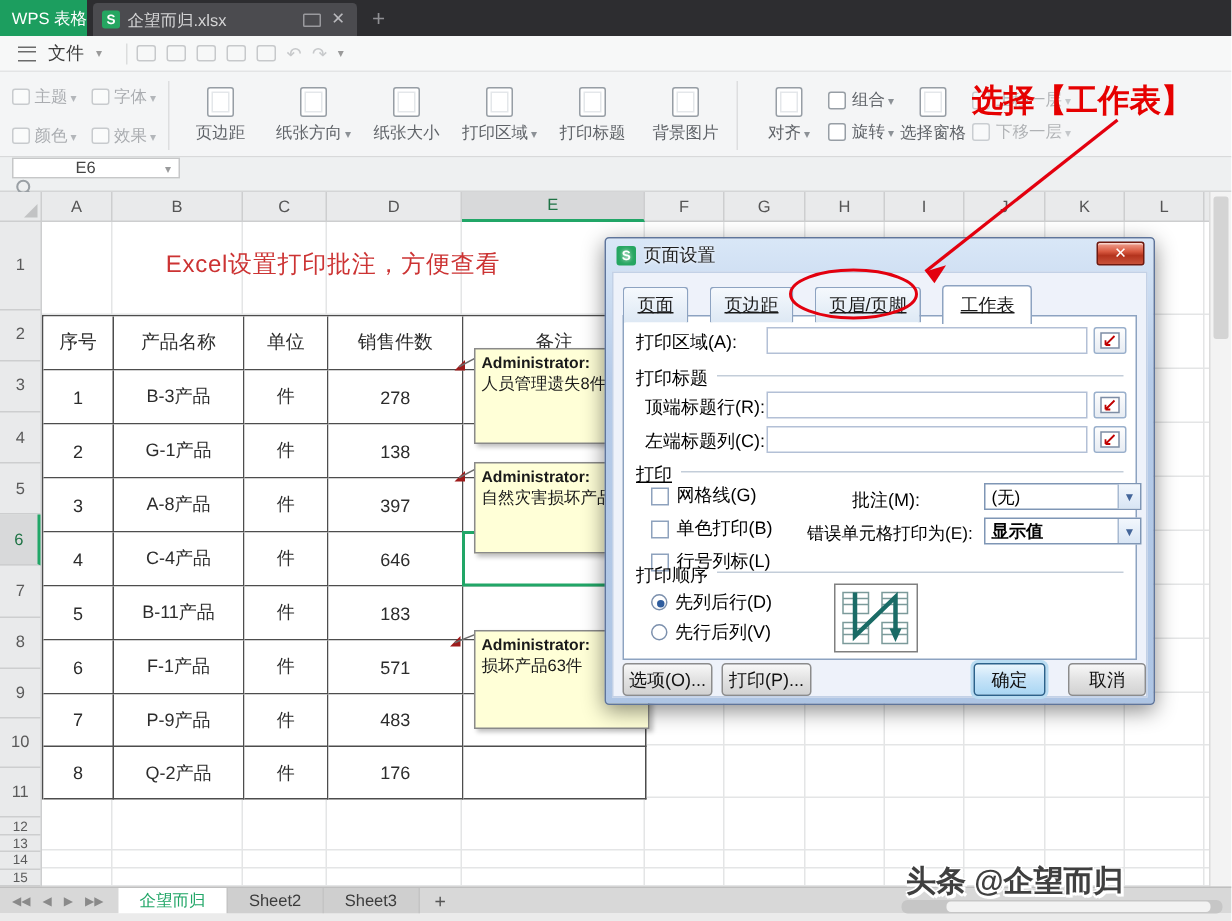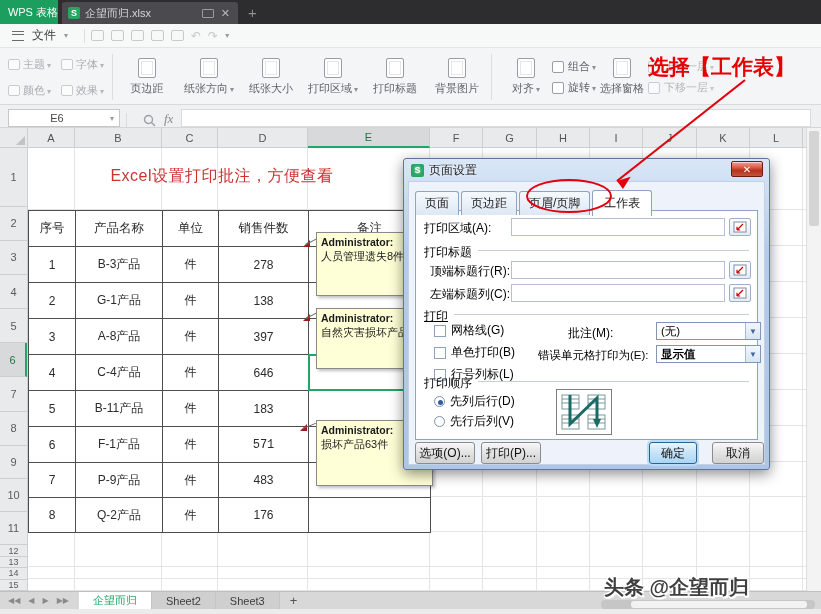--- a/index.html
+++ b/index.html
@@ -41,21 +41,21 @@
   .ico-lg { width:18px; height:20px; border:1.5px solid #979ea5; border-radius:2px; background:#fff; box-shadow:inset 0 0 0 2px #fff, inset 0 0 0 3px #e4e7ea; }
   .stackcol { display:flex; flex-direction:column; justify-content:center; gap:6px; }
   .smallbtn { display:flex; align-items:center; gap:4px; font-size:11px; color:#5f6368; white-space:nowrap; }
   .ico-sm { width:12px; height:12px; border:1.3px solid #979ea5; border-radius:2px; background:#fff; flex:0 0 auto; }
   .drop:after { content:"▾"; font-size:8px; color:#8c9196; margin-left:2px; }
   .disabled { opacity:.45; }
 
   .annotation { position:absolute; left:648px; top:53px; width:170px; font-size:21px; font-weight:bold; color:#e60000; z-index:60; letter-spacing:0; white-space:nowrap; }
 
   
-  .fbar { position:absolute; left:0; top:105px; width:821px; height:23px; background:#eef0f1; border-bottom:1px solid #d4d5d6; display:flex; align-items:flex-end; }
+  .fbar { position:absolute; left:0; top:105px; width:821px; height:23px; background:#eef0f1; border-bottom:1px solid #d4d5d6; display:flex; align-items:flex-start;flex-direction:column; }
   .namebox { margin-left:8px; width:112px; height:18px; background:#fff; border:1px solid #c6c7c8; display:flex; align-items:center; }
   .namebox .nb-val { flex:1; text-align:center; font-size:11px; color:#444; }
   .nb-arrow { width:14px; color:#9a9b9c; font-size:8px; text-align:center; }
   .f-ico { margin-left:10px; display:flex; align-items:center; }
   .fx { font-family:"Liberation Serif",serif; font-style:italic; color:#8a8d90; font-size:13px; margin-left:8px; }
   .f-input { flex:1; height:18px; background:#fff; border:1px solid #d9dadb; margin:0 10px 0 8px; }
 
   
   .corner { position:absolute; left:0; top:128px; width:28px; height:20px; background:#e9eaeb; border-right:1px solid #cdcecf; border-bottom:1px solid #cdcecf; }
   .corner:after { content:""; position:absolute; right:2px; bottom:2px; border-style:solid; border-width:0 0 9px 9px; border-color:transparent transparent #c2c3c4 transparent; }
@@ -87,21 +87,21 @@
   .c-anchor { position:absolute; width:0; height:0; border-style:solid; border-width:0 0 7px 7px; border-color:transparent transparent #9e1b1b transparent; z-index:7; }
   .c-line { position:absolute; height:1px; background:#6b6b6b; z-index:7; transform-origin:left center; }
 
   
   .dialog { position:absolute; left:403px; top:158px; width:367px; height:312px; z-index:40; background:linear-gradient(180deg,#d9e7f7,#b6cbe8 30%,#aec5e4); border:1px solid #5f759b; border-radius:3px; box-shadow:0 4px 14px rgba(0,0,0,.45); }
   .dlg-title { height:22px; display:flex; align-items:center; gap:5px; padding-left:7px; font-size:12px; color:#1c1c1c; text-shadow:0 0 3px #fff; }
   .dlg-ico { width:13px; height:13px; background:#25a661; border-radius:2px; color:#fff; font-size:9px; font-weight:bold; display:flex; align-items:center; justify-content:center; }
   .dlg-close { position:absolute; top:2px; right:6px; width:32px; height:16px; background:linear-gradient(180deg,#f0a292,#d95a41 40%,#b3331d 60%,#c8523a); border:1px solid #6e1a10; border-radius:2px; color:#fff; font-size:10px; font-weight:bold; display:flex; align-items:center; justify-content:center; box-shadow:inset 0 1px 0 rgba(255,255,255,.55); }
   .dlg-body { position:absolute; left:4px; right:4px; top:22px; bottom:4px; background:#eef2fa; border:1px solid #c3d1e6; }
   .dlg-tabs { position:absolute; left:6px; top:7px; display:flex; align-items:flex-end; z-index:2; }
-  .dlg-tab { padding:3px 9px; font-size:12px; color:#1a1a1a; background:linear-gradient(180deg,#f5f9fd,#dde8f4); border:1px solid #8da3c1; border-bottom:none; border-radius:3px 3px 0 0; margin-right:2px; }
+  .dlg-tab { padding:3px 9px; font-size:12px; color:#1a1a1a; background:linear-gradient(180deg,#f5f9fd,#dde8f4); border:1px solid #8da3c1; border-bottom:none; border-radius:3px 3px 0 0; margin-right:14px;text-decoration:underline; }
   .dlg-tab.active { background:#fff; padding:4px 11px; position:relative; top:1px; }
   .dlg-panel { position:absolute; left:6px; right:6px; top:28px; height:230px; background:#fff; border:1px solid #8da3c1; }
   .fld-label { position:absolute; font-size:12px; color:#000; white-space:nowrap; }
   .fld-input { position:absolute; left:95px; right:32px; height:18px; background:#fff; border:1px solid #b3c0d6; }
   .range-btn { position:absolute; right:6px; width:22px; height:18px; background:linear-gradient(180deg,#fdfdfd,#e7ecf3); border:1px solid #9ab0cc; border-radius:2px; display:flex; align-items:center; justify-content:center; }
   .grp-line { position:absolute; height:1px; background:#c3cdd9; }
   .chk { position:absolute; display:flex; align-items:center; gap:5px; font-size:12px; color:#000; }
   .chk .box { width:12px; height:12px; background:#fff; border:1px solid #8ea2bd; }
   .dd { position:absolute; width:105px; height:18px; background:#fff; border:1px solid #7f96b5; display:flex; align-items:center; }
   .dd .val { flex:1; padding-left:4px; font-size:11.5px; color:#000; white-space:nowrap; overflow:hidden; }
@@ -367,21 +367,21 @@
       <div class="xcell" style="width: 47px;">5</div>
       <div class="xcell" style="width: 87px;">B-11产品</div>
       <div class="xcell" style="width: 56px;">件</div>
       <div class="xcell" style="width: 90px;">183</div>
       <div class="xcell" style="width: 122px;"></div>
     </div>
     <div class="xrow" style="height: 36px;">
       <div class="xcell" style="width: 47px;">6</div>
       <div class="xcell" style="width: 87px;">F-1产品</div>
       <div class="xcell" style="width: 56px;">件</div>
-      <div class="xcell" style="width: 90px; font-family: Liberation Mono, monospace;">571</div>
+      <div class="xcell" style="width: 90px;">571</div>
       <div class="xcell" style="width: 122px;"></div>
     </div>
     <div class="xrow" style="height: 35px;">
       <div class="xcell" style="width: 47px;">7</div>
       <div class="xcell" style="width: 87px;">P-9产品</div>
       <div class="xcell" style="width: 56px;">件</div>
       <div class="xcell" style="width: 90px;">483</div>
       <div class="xcell" style="width: 122px;"></div>
     </div>
     <div class="xrow" style="height: 35px;">

